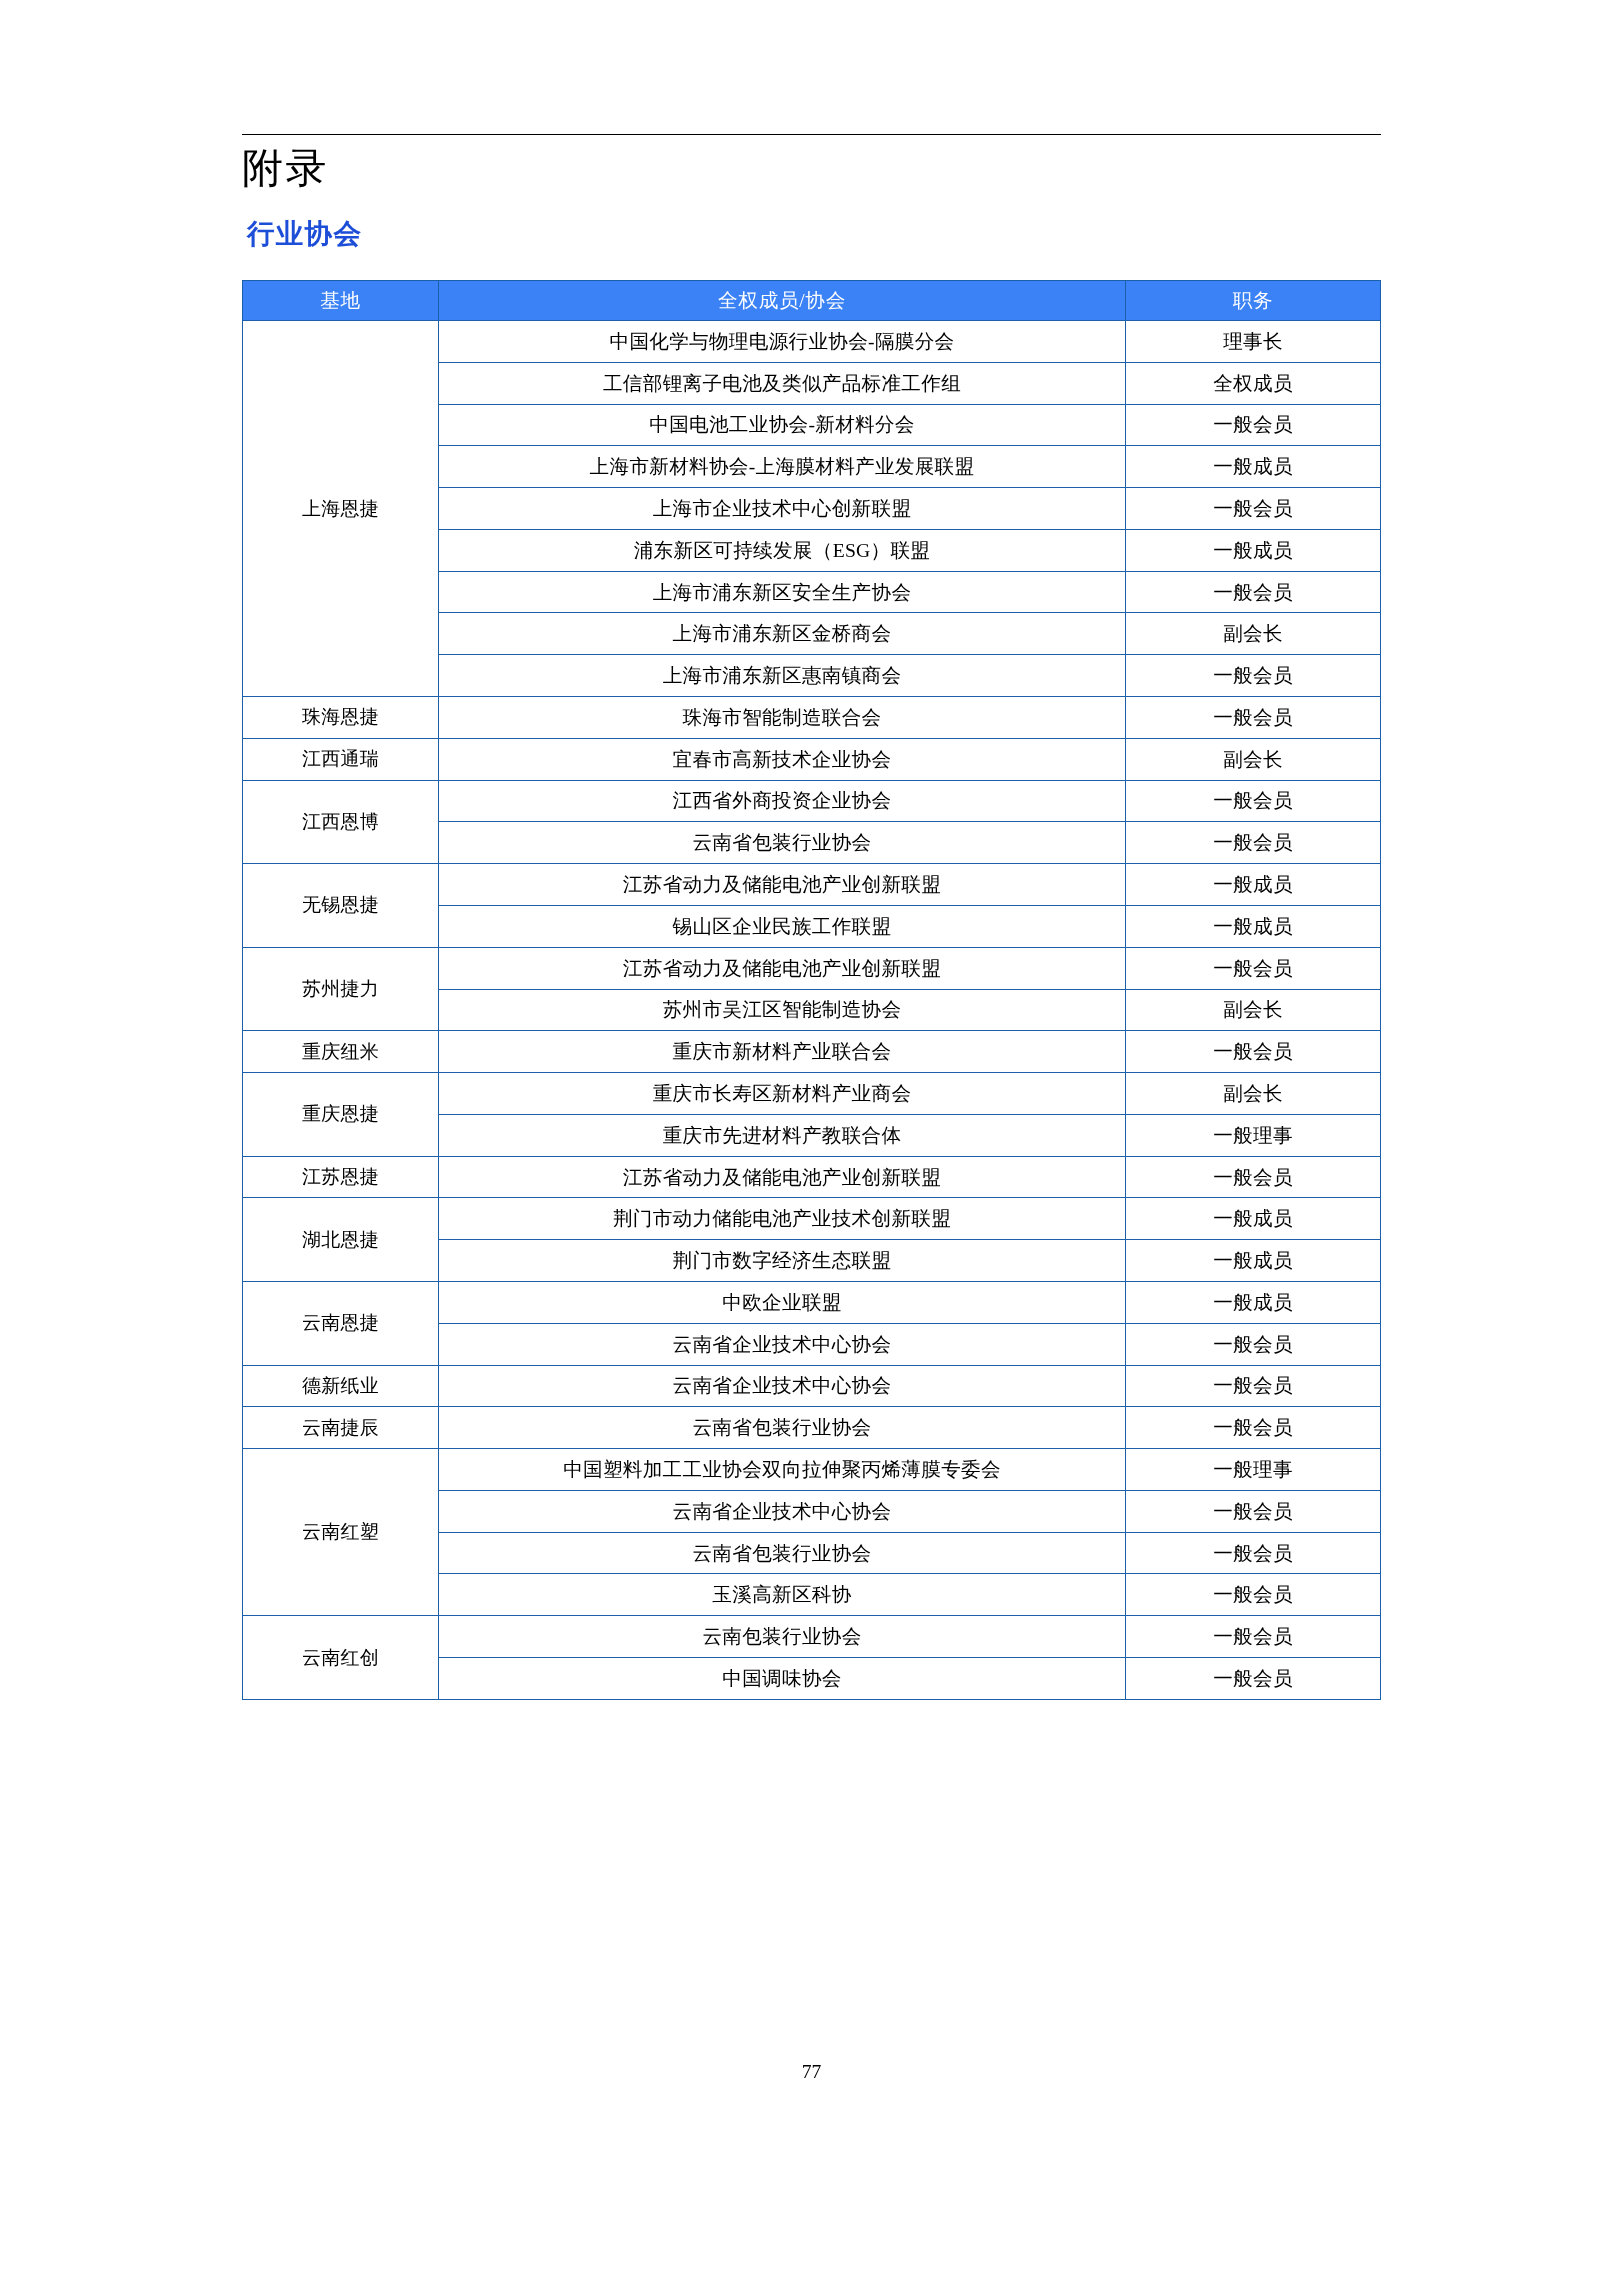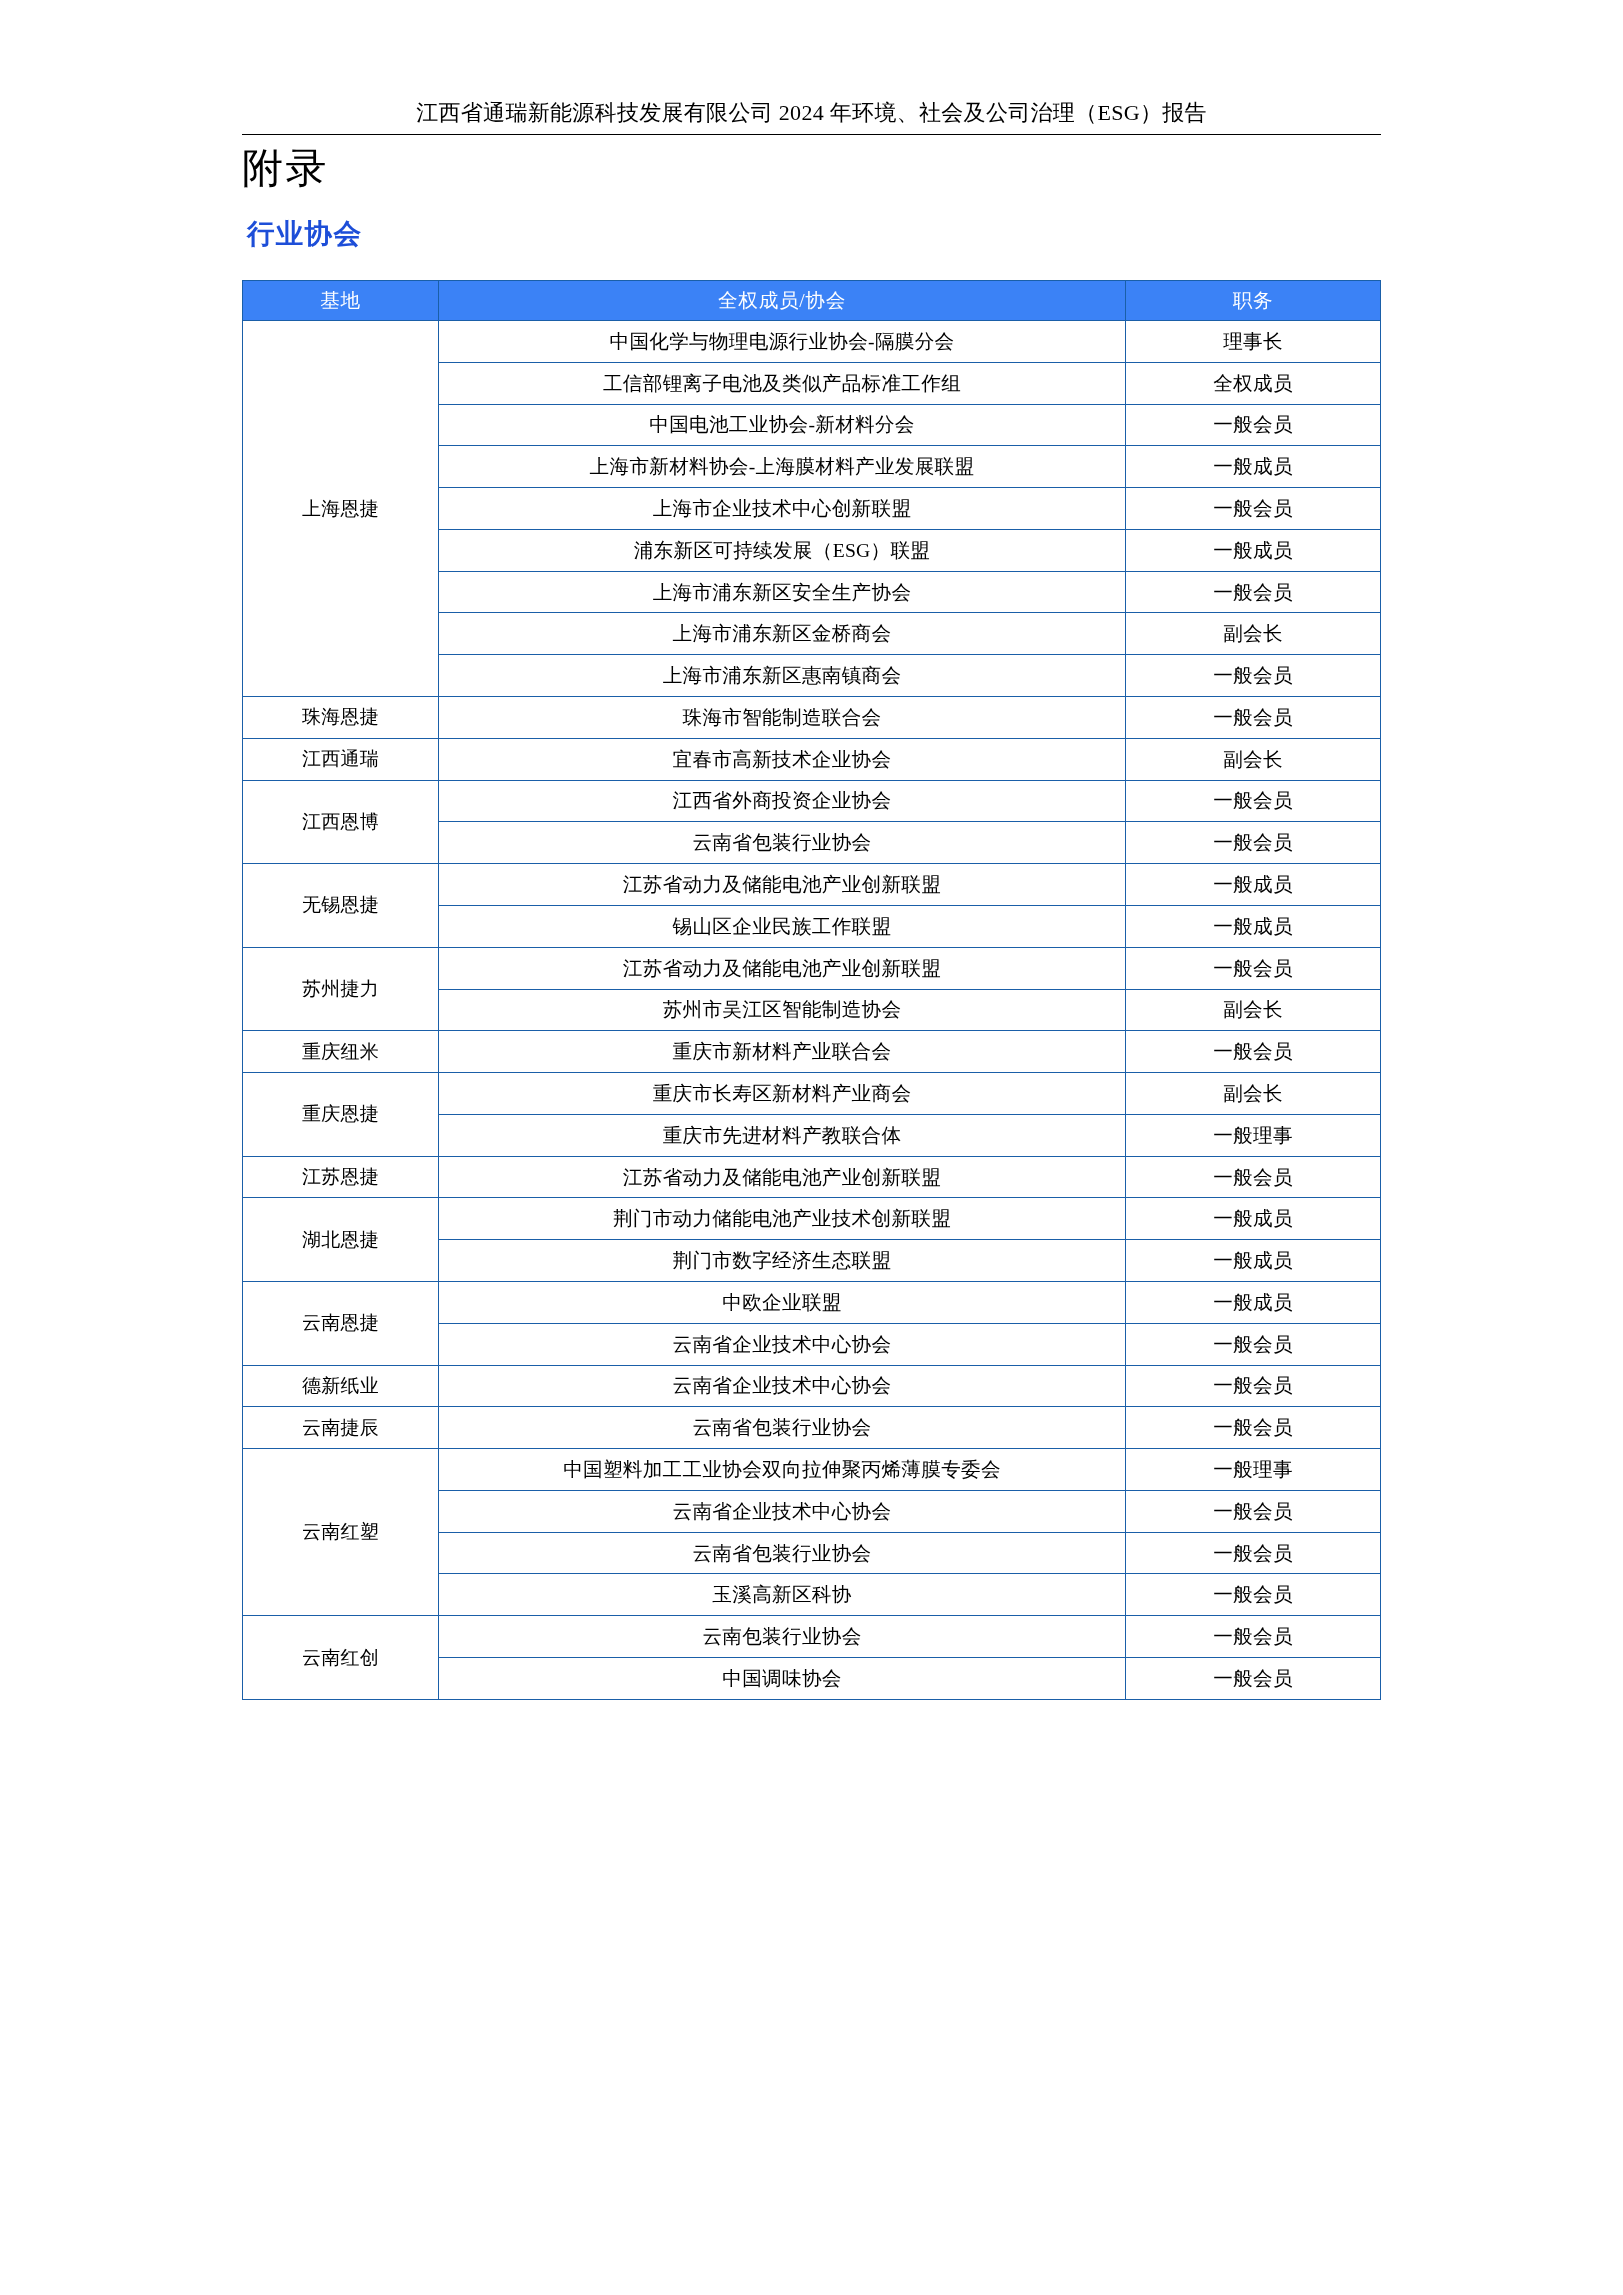--- a/index.html
+++ b/index.html
@@ -97,21 +97,20 @@
     width: 1623px;
     text-align: center;
     font-size: 19.6px;
   }
 </style>
 </head>
 <body>
 
 <div class="page">
 
-  <div class="header">江西省通瑞新能源科技发展有限公司 2024 年环境、社会及公司治理（ESG）报告</div>
   <div class="header-rule"></div>
 
   <div class="title">附录</div>
   <div class="subtitle">行业协会</div>
 
   <table class="assoc">
     <colgroup>
       <col class="c1">
         <col class="c2">
         <col class="c3">
@@ -267,15 +266,16 @@
           <td>云南包装行业协会</td>
           <td>一般会员</td>
         </tr>
         <tr>
           <td>中国调味协会</td>
           <td>一般会员</td>
         </tr>
       </tbody>
   </table>
 
+  <div class="page-number">77</div>
 
 </div>
 
 
 </body></html>

